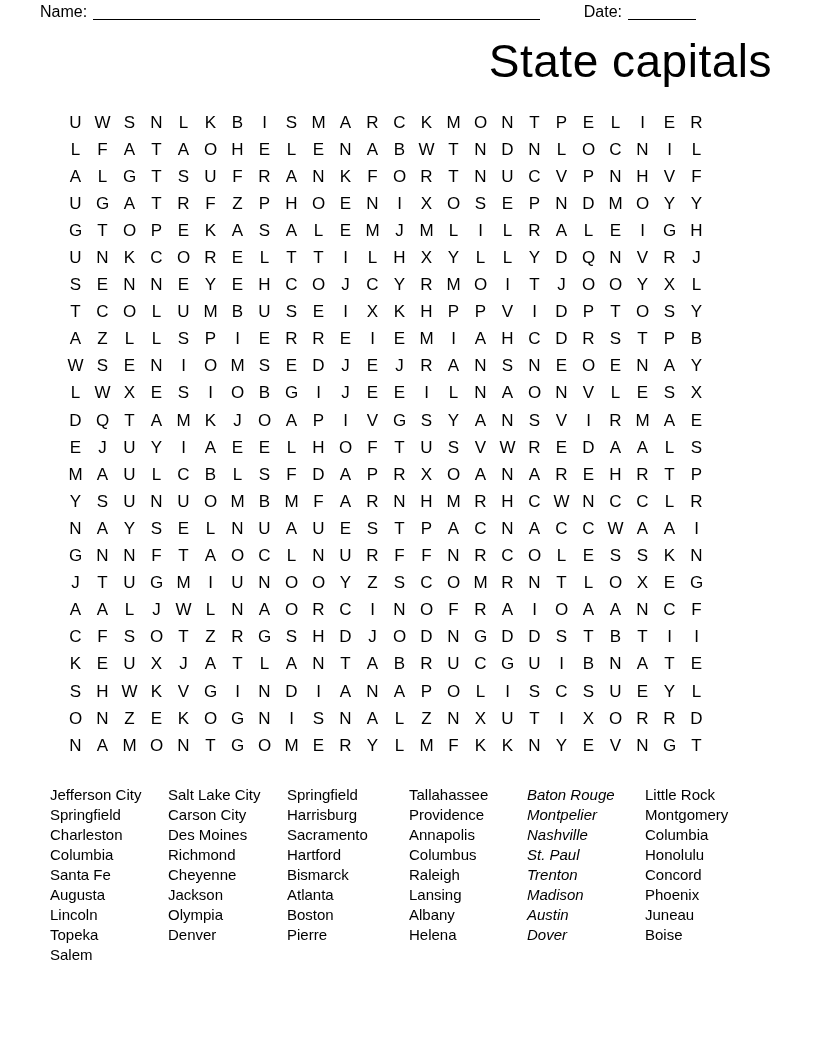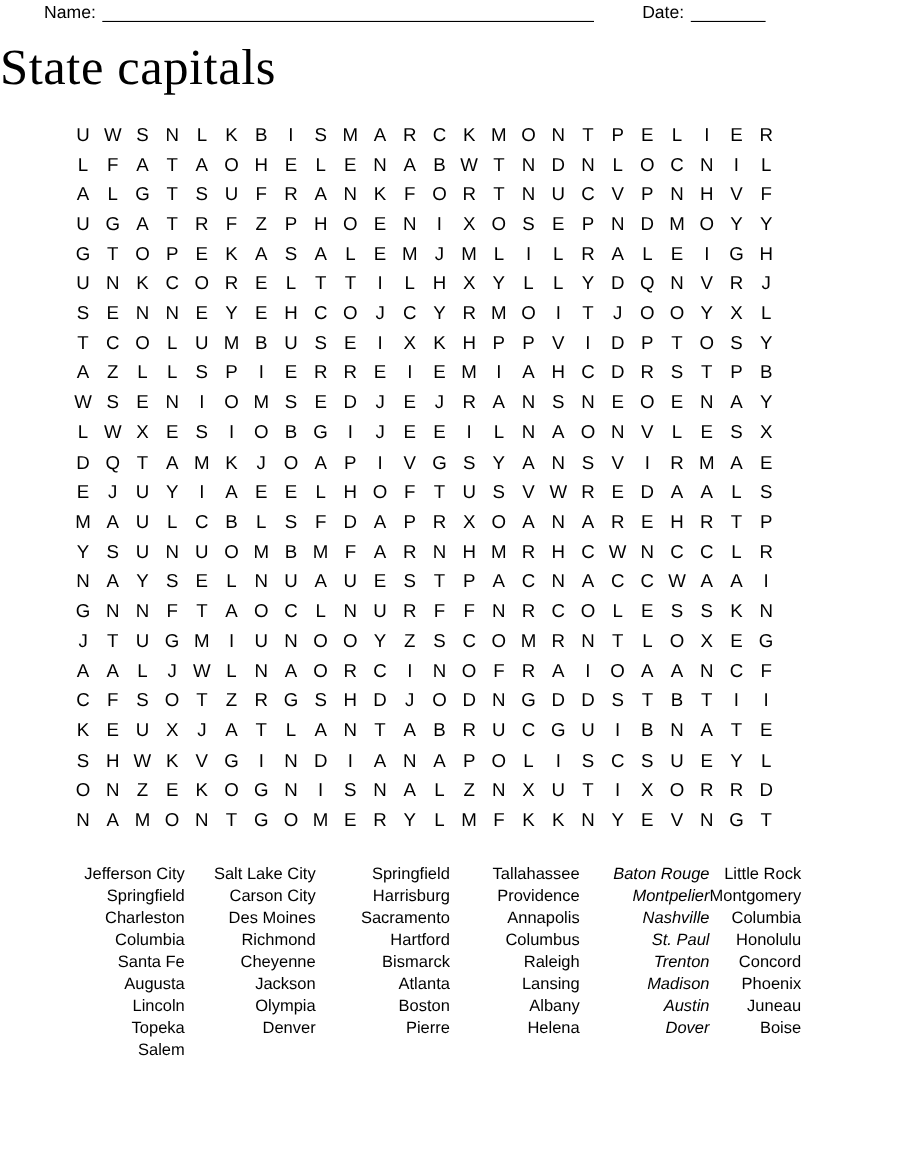--- a/index.html
+++ b/index.html
@@ -27,26 +27,25 @@
     height: 14px;
     margin: 0 6px 1px 6px;
   }
   .name-line { flex: 1; }
   .date-line { width: 68px; margin-right: 0; }
   .date-label { margin-left: 38px; }
 
   
   .title {
     margin: 14px 0 0 0;
-    text-align: left;
+    text-align: right;
     font-size: 46px;
     font-weight: 500;
     letter-spacing: 0.5px;
     line-height: 52px;
-    font-family: Liberation Serif, serif;
   }
 
   
   .grid {
     width: 648px;
     margin: 22px auto 0 auto;
   }
   .grid-row {
     display: flex;
     height: 27.1px;
@@ -66,21 +65,21 @@
     margin-top: 26px;
     padding-left: 50px;
     font-size: 15px;
   }
   .word-col { display: block; }
   .word-col:nth-child(1) { width: 118px; }
   .word-col:nth-child(2) { width: 119px; }
   .word-col:nth-child(3) { width: 122px; }
   .word-col:nth-child(4) { width: 118px; }
   .word-col:nth-child(5) { width: 118px; font-style: italic; }
-  .word { line-height: 20px; white-space: nowrap; text-align: right; }
+  .word { line-height: 20px; white-space: nowrap; }
 </style>
 </head>
 <body>
 
 <div class="page">
 
   <div class="header">
     <span>Name:</span>
     <span class="hline name-line"></span>
     <span class="date-label">Date:</span>

